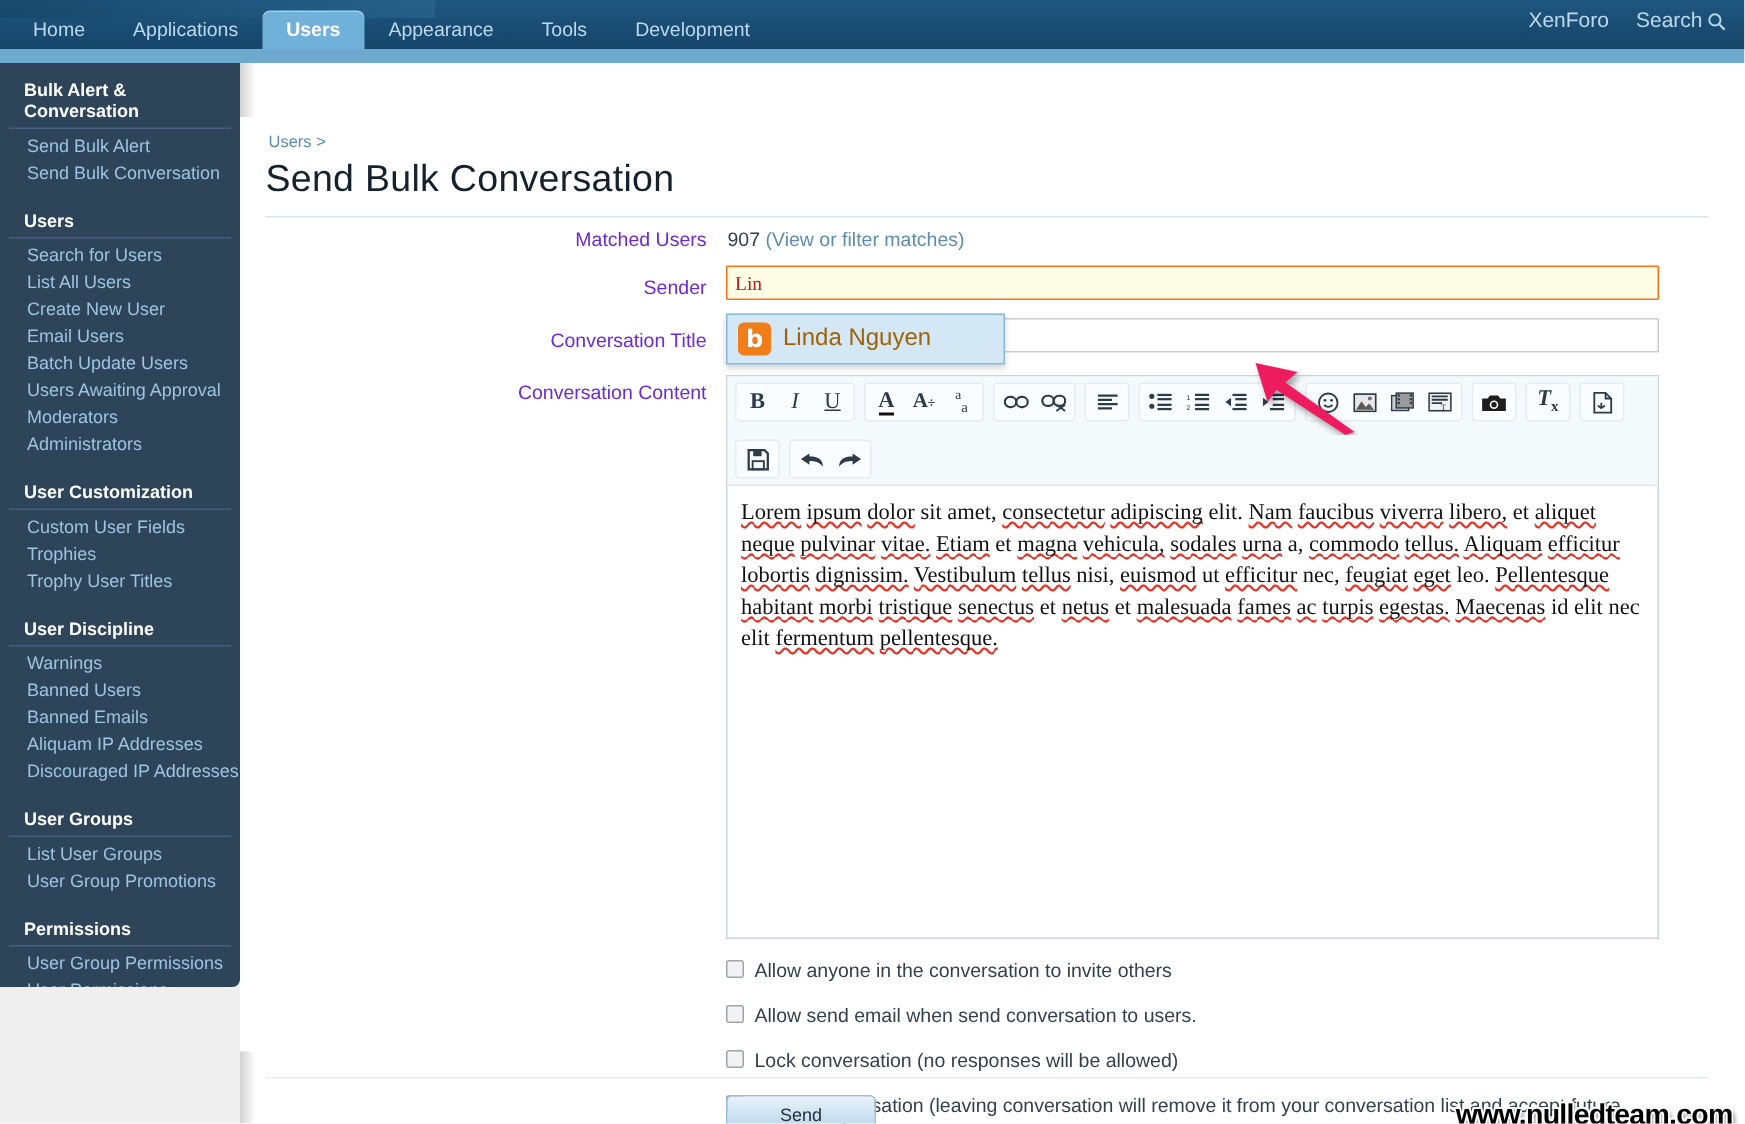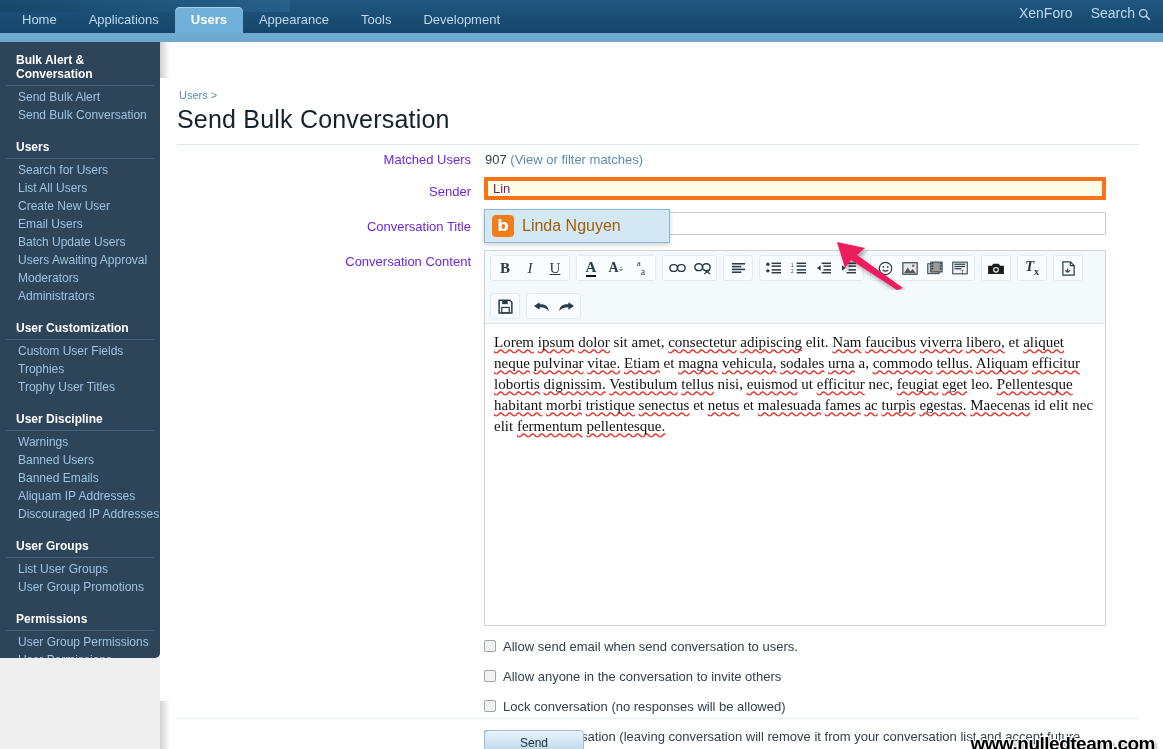--- a/index.html
+++ b/index.html
@@ -104,23 +104,23 @@
   #matched-row { left:320px; top:74px; }
   #matched-value {
     position:absolute; left:325px; top:74px; font-size:13px; color:#32414e; white-space:nowrap;
   }
   #matched-value a { color:#5c8cb0; text-decoration:none; cursor:pointer; }
 
   
   #sender-label { position:absolute; left:-9px; top:106px; }
   #sender-input {
     position:absolute; left:324px; top:99px; width:622px; height:23px;
-    background:#fdfce4; border:4px solid #f97316;
-    font-family:Liberation Sans, sans-serif; font-size:13px;
-    color:#701a75; padding:2px 5px; outline:none;
+    background:#fdfce4; border:1px solid #f97316;
+    font-family:Liberation Serif, serif; font-size:13px;
+    color:#b91c1c; padding:2px 5px; outline:none;
     border-radius:1px;
   }
   
   #autocomplete {
     position:absolute; left:324px; top:131px; width:186px;
     background:#d3e7f5; border:1px solid #8ab8d8;
     z-index:40; box-shadow:0 2px 4px rgba(0,0,0,.18);
   }
   .ac-item {
     display:flex; align-items:center; gap:8px; padding:5px 7px;
@@ -504,25 +504,25 @@
             </svg>
           </div>
         </div>
       </div>
     <div id="editor-body"><span class="sp">Lorem</span> <span class="sp">ipsum</span> <span class="sp">dolor</span> <span>sit</span> <span>amet,</span> <span class="sp">consectetur</span> <span class="sp">adipiscing</span> <span>elit.</span> <span class="sp">Nam</span> <span class="sp">faucibus</span> <span class="sp">viverra</span> <span class="sp">libero,</span> <span>et</span> <span class="sp">aliquet</span> <span class="sp">neque</span> <span class="sp">pulvinar</span> <span class="sp">vitae.</span> <span class="sp">Etiam</span> <span>et</span> <span class="sp">magna</span> <span class="sp">vehicula,</span> <span class="sp">sodales</span> <span class="sp">urna</span> <span>a,</span> <span class="sp">commodo</span> <span class="sp">tellus.</span> <span class="sp">Aliquam</span> <span class="sp">efficitur</span> <span class="sp">lobortis</span> <span class="sp">dignissim.</span> <span class="sp">Vestibulum</span> <span class="sp">tellus</span> <span>nisi,</span> <span class="sp">euismod</span> <span>ut</span> <span class="sp">efficitur</span> <span>nec,</span> <span class="sp">feugiat</span> <span class="sp">eget</span> <span>leo.</span> <span class="sp">Pellentesque</span> <span class="sp">habitant</span> <span class="sp">morbi</span> <span class="sp">tristique</span> <span class="sp">senectus</span> <span>et</span> <span class="sp">netus</span> <span>et</span> <span class="sp">malesuada</span> <span class="sp">fames</span> <span class="sp">ac</span> <span class="sp">turpis</span> <span class="sp">egestas.</span> <span class="sp">Maecenas</span> <span>id</span> <span>elit</span> <span>nec</span> <span>elit</span> <span class="sp">fermentum</span> <span class="sp">pellentesque.</span></div>
   </div>
 
   <div id="options">
       <div class="optrow">
         <div class="cbx"></div>
-        <div class="optlabel">Allow send email when send conversation to users.</div>
+        <div class="optlabel">Allow anyone in the conversation to invite others</div>
       </div>
       <div class="optrow">
         <div class="cbx"></div>
-        <div class="optlabel">Allow anyone in the conversation to invite others</div>
+        <div class="optlabel">Allow send email when send conversation to users.</div>
       </div>
       <div class="optrow">
         <div class="cbx"></div>
         <div class="optlabel">Lock conversation (no responses will be allowed)</div>
       </div>
       <div class="optrow">
         <div class="cbx checked"></div>
         <div class="optlabel">Leave conversation (leaving conversation will remove it from your conversation list and accept future messages).</div>
       </div>
     </div>

